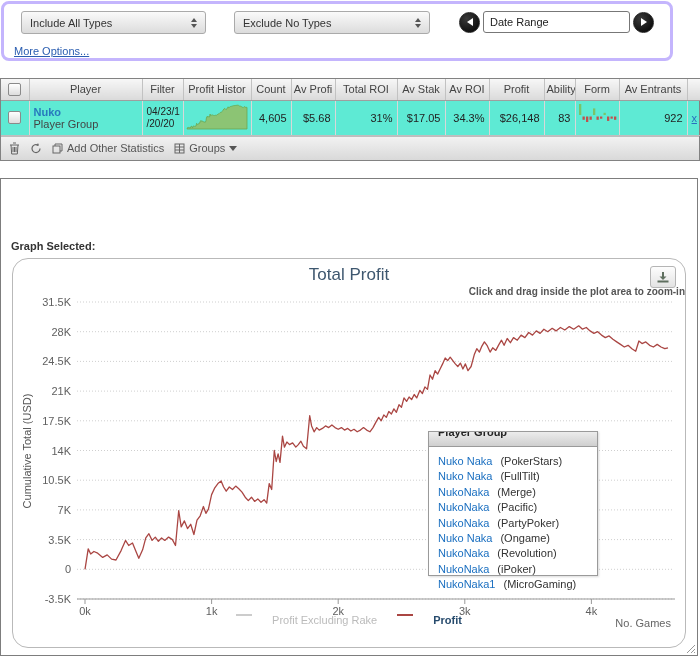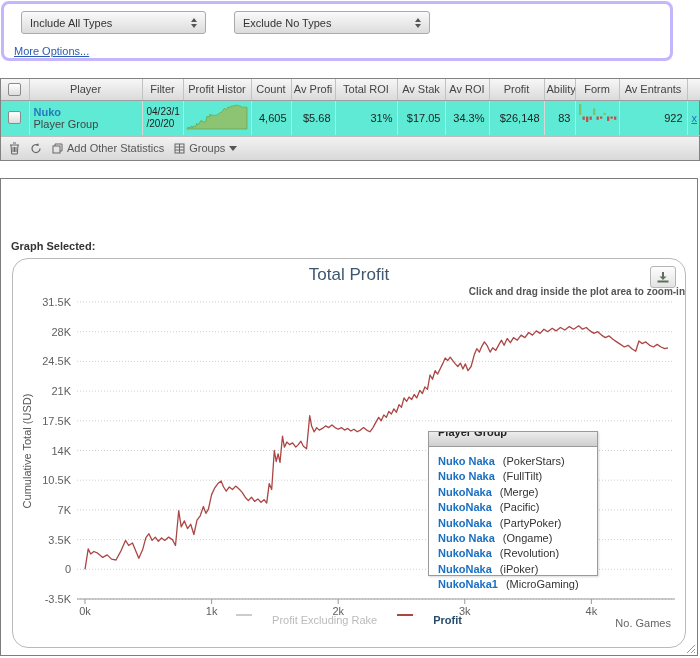--- a/index.html
+++ b/index.html
@@ -71,41 +71,52 @@
   .legend-item{display:inline-flex;align-items:flex-start;gap:20px;cursor:pointer;}
   .legend-swatch{display:inline-block;width:16px;height:2px;}
   .xaxis-title{position:absolute;right:14px;bottom:18px;font-size:11px;color:#666;}
 
   
   .pg-box{position:absolute;left:415px;top:172px;width:170px;height:145px;background:#fff;border:1px solid #9a9a9a;box-shadow:1px 1px 2px rgba(0,0,0,.15);}
   .pg-head{height:15px;overflow:hidden;background:linear-gradient(#ececec,#cfcfcf);border-bottom:1px solid #9a9a9a;}
   .pg-head span{display:block;margin-top:-6px;padding-left:9px;font-size:11px;font-weight:bold;color:#222;}
   .pg-list{padding:7px 9px 0 9px;}
   .pg-row{font-size:11px;line-height:15.4px;white-space:nowrap;display:flex;gap:8px;}
-  .pg-name{color:#1a6fc0;font-weight:bold;cursor:pointer;}
+  .pg-name{color:#1a6fc0;font-weight:normal;cursor:pointer;}
   .pg-site{color:#333;}
 
   .grip{position:absolute;right:1px;bottom:1px;cursor:nwse-resize;}
 </style>
 </head>
 <body>
 
 <div class="filterbox">
   <div class="fake-select sel-include">
     <span>Include All Types</span>
     <span class="updown">
         <span class="tri-up"></span>
         <span class="tri-down"></span>
       </span>
   </div>
   <div class="fake-select sel-exclude">
     <span>Exclude No Types</span>
     <span class="updown">
         <span class="tri-up"></span>
         <span class="tri-down"></span>
+      </span>
+  </div>
+  <div class="daterange">
+    <span class="circle-btn">
+        <span class="arr-left"></span>
+      </span>
+    <span class="date-input">
+        <span>Date Range</span>
+      </span>
+    <span class="circle-btn">
+        <span class="arr-right"></span>
       </span>
   </div>
   <a class="more-options">More Options...</a>
 </div>
 
 <div class="stats-wrap">
   <table class="stats">
     <colgroup>
       <col style="width:28px">
         <col style="width:113px">

